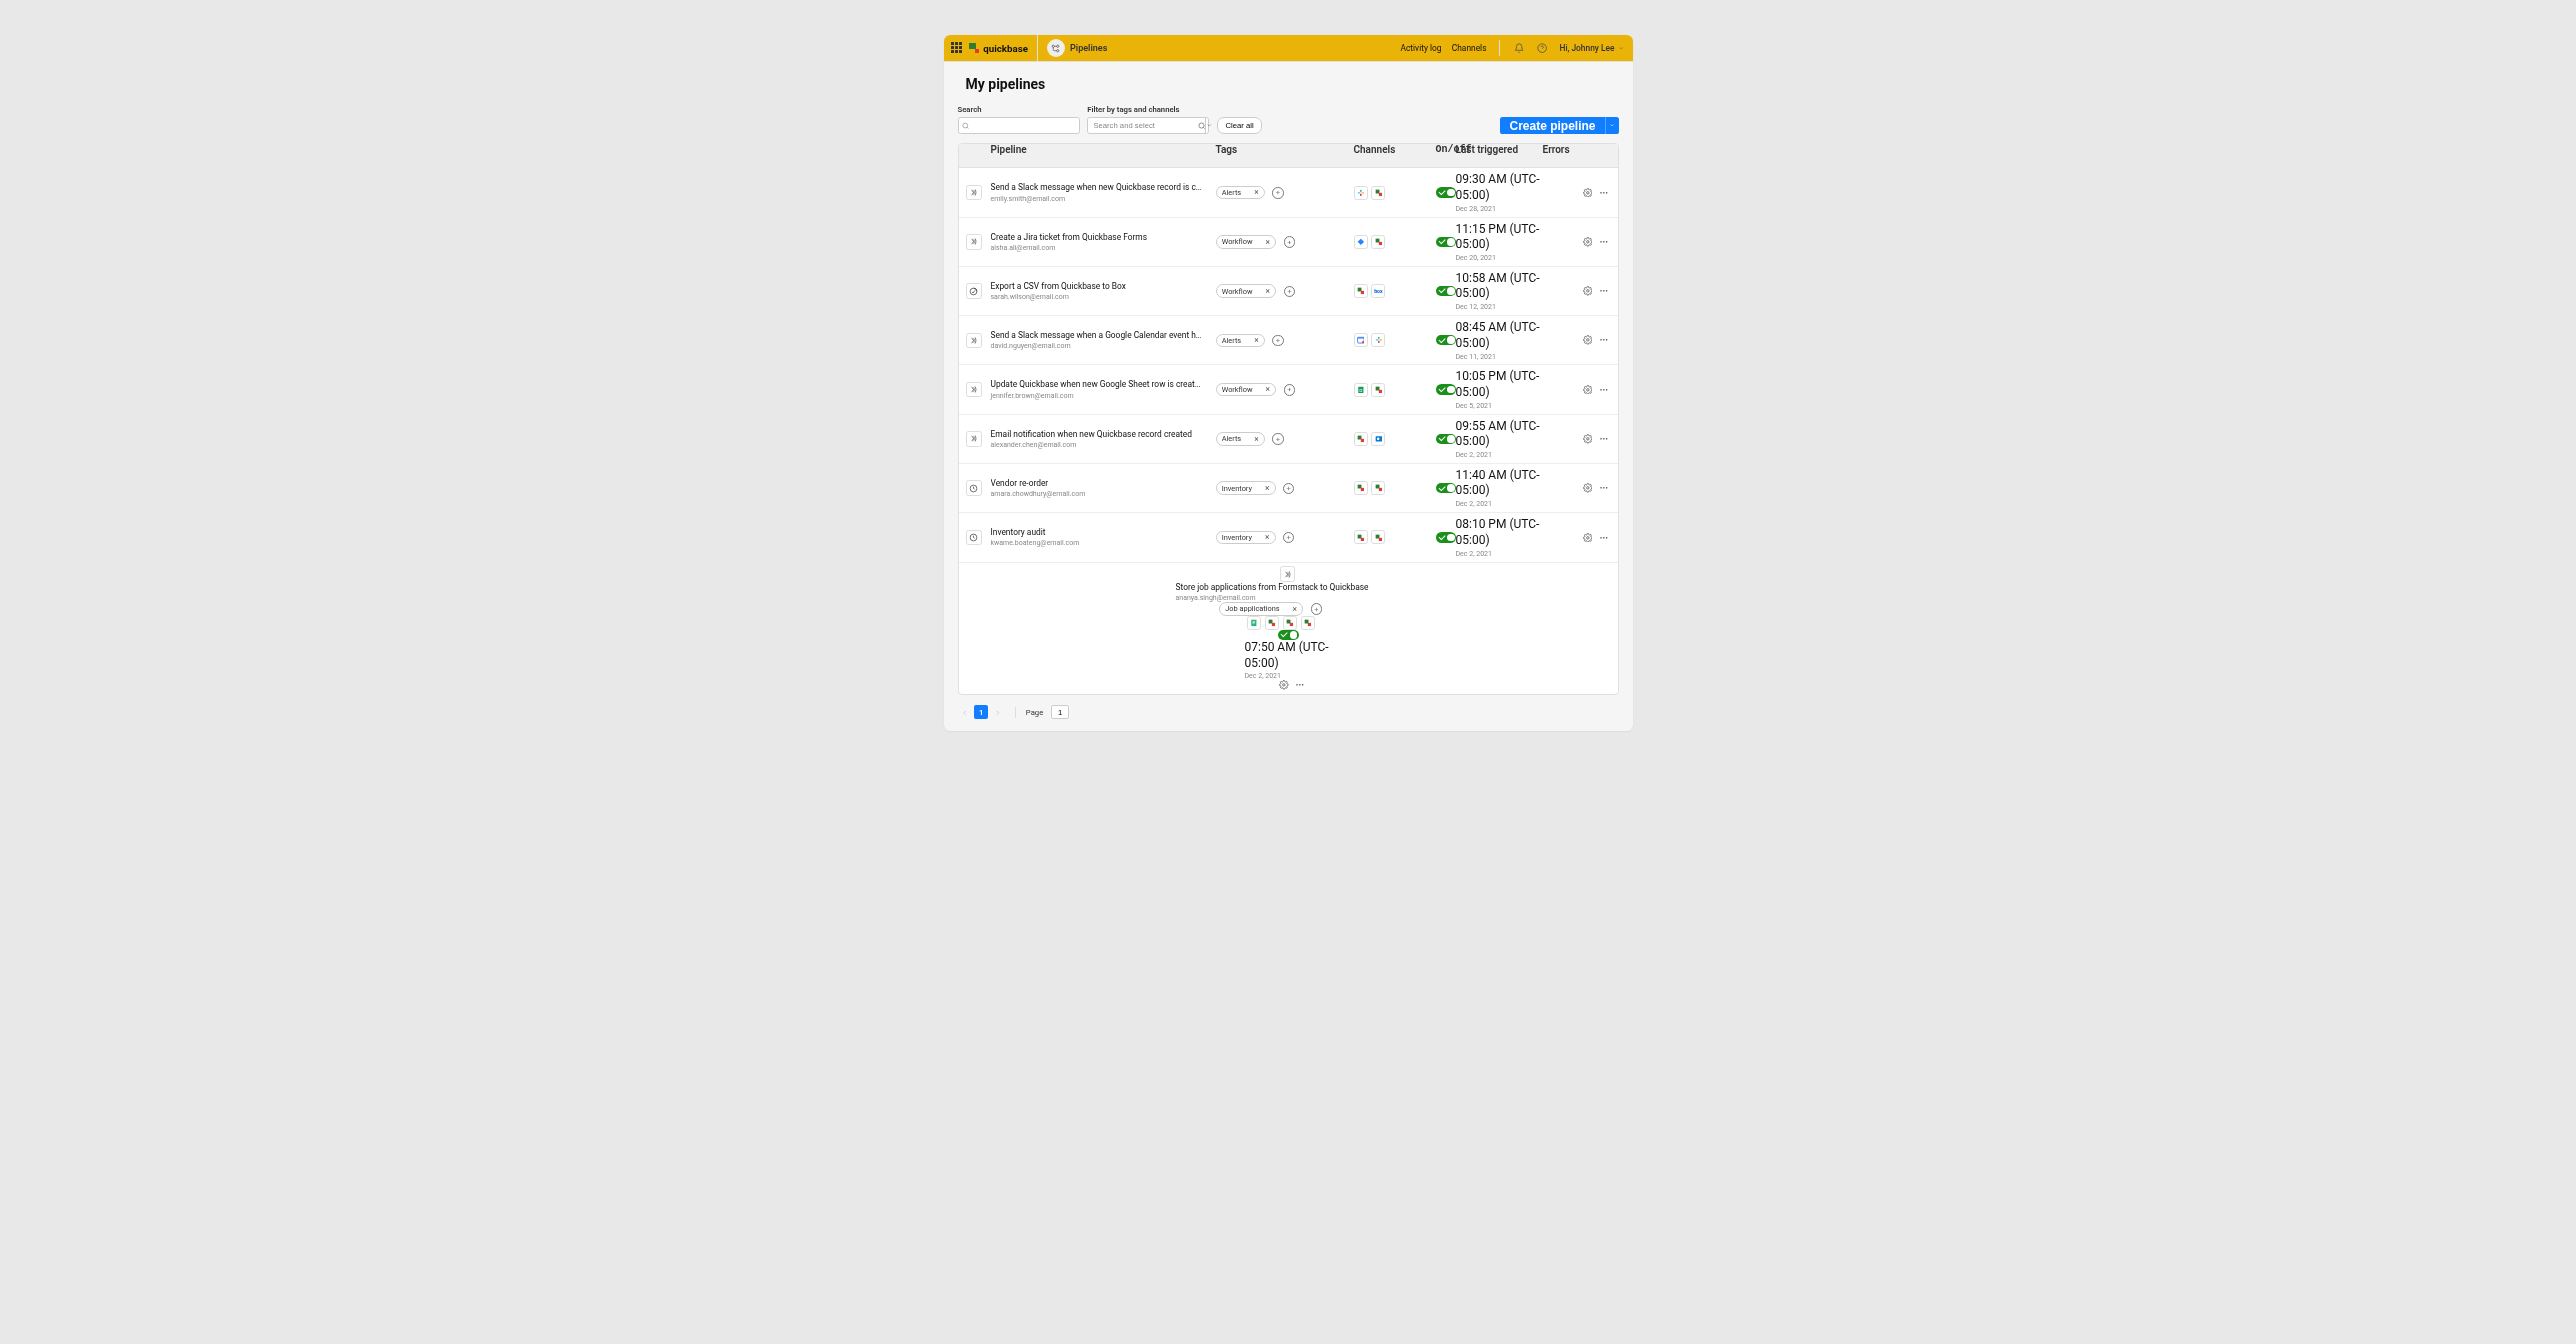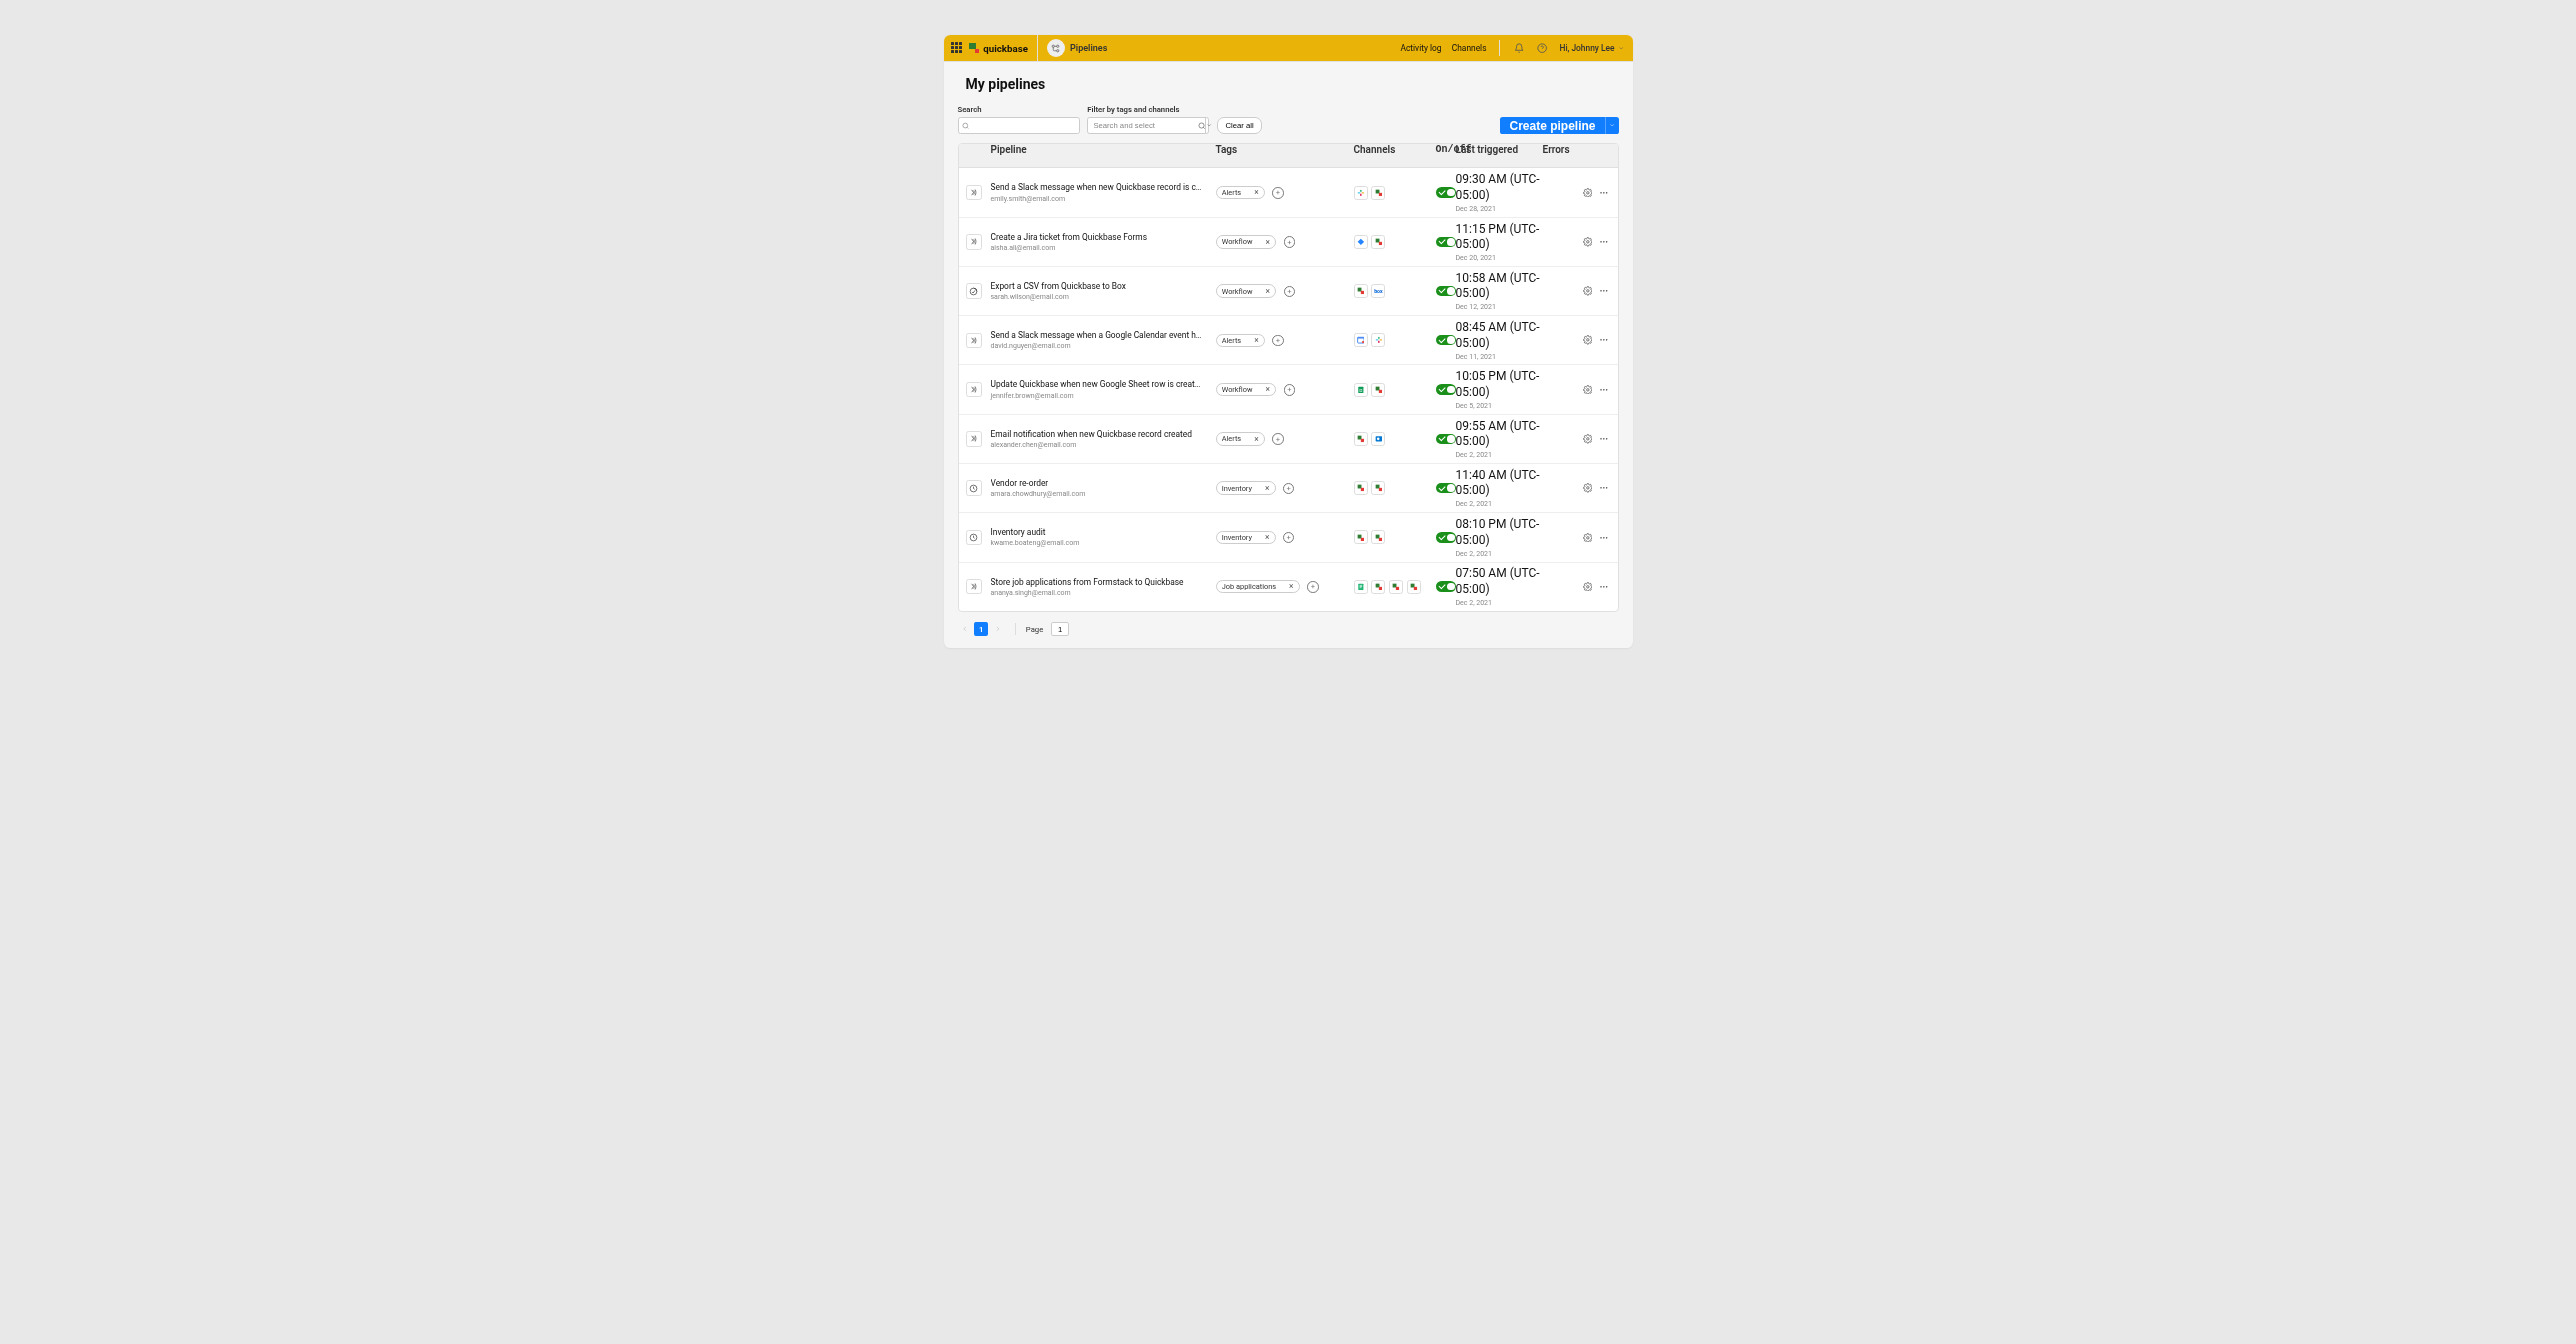--- a/index.html
+++ b/index.html
@@ -112,21 +112,21 @@
 .col-channels { width:82px; }
 .col-onoff { width:20px;font-family:Liberation Mono, monospace; }
 .col-trig { width:87px; }
 .col-errors { flex:1; }
 .col-actions { width:52px; display:flex; justify-content:flex-end; gap:6.4px; padding-right:9px; }
 
 .row {
   display:flex; align-items:center; min-height:30px;
   border-bottom:0.6px solid #eee; padding:3.9px 0;
 }
-.row:last-child { border-bottom:none; }
+.row:last-child { border-bottom:none;flex-direction:column; }
 .type-icon {
   width:15.5px; height:15.5px; border:0.6px solid #ddd; border-radius:2.6px;
   display:flex; align-items:center; justify-content:center; margin-left:7.7px;
 }
 .pipe-name { font-size:8.4px; color:#111; line-height:1.3; max-width:213px; white-space:nowrap; overflow:hidden; text-overflow:ellipsis; }
 .pipe-owner { font-size:7px; color:#888; margin-top:1.3px; }
 
 .tag-chip {
   display:inline-flex; align-items:center; gap:13px;
   border:0.6px solid #ccc; border-radius:7.7px;

